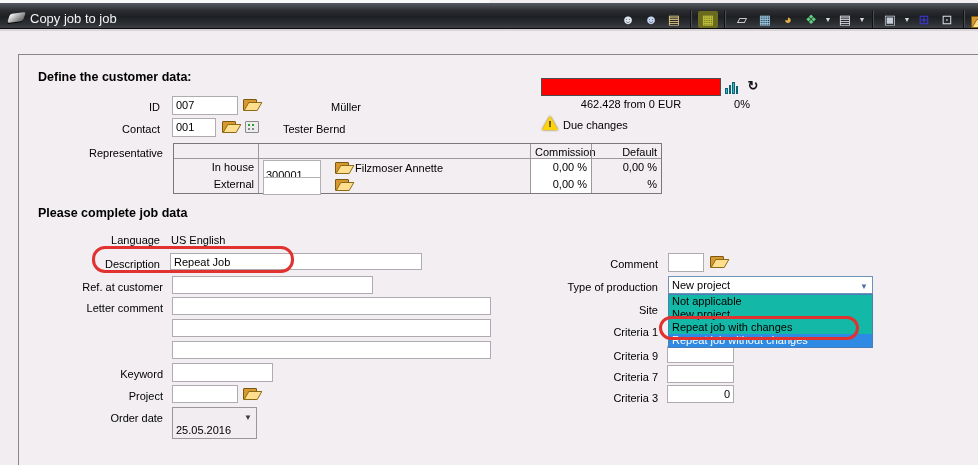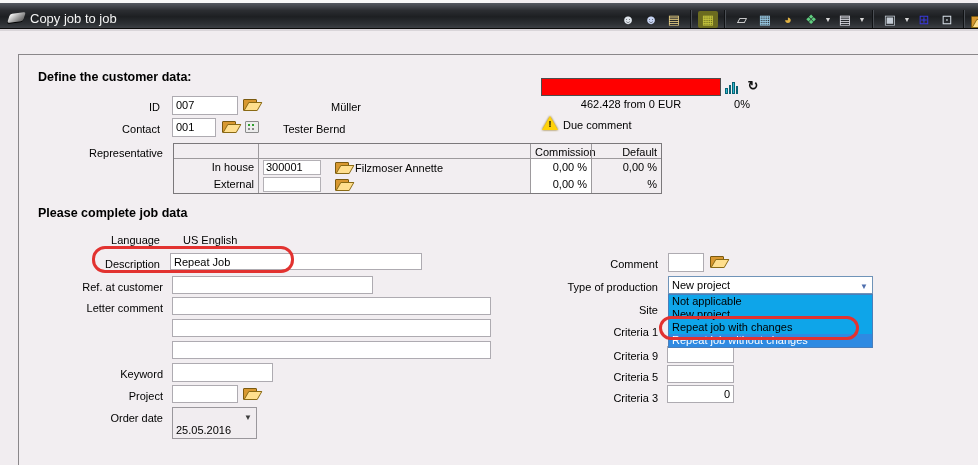--- a/index.html
+++ b/index.html
@@ -84,26 +84,26 @@
 
   
   .reptable{ left:173px; top:143px; width:489px; border:1px solid #7b787b; background:#f2eef1; }
   .reptable .tr{ display:grid; grid-template-columns:84px 272px 61px 70px; }
   .reptable .td{ border-left:1px solid #9d9a9d; padding:1px 4px; height:17px; line-height:14px; position:relative; }
   .reptable .tr .td:first-child{ border-left:none; }
   .reptable .thead .td{ height:15px; border-bottom:1px solid #9d9a9d; }
   .reptable .t-right{ text-align:right; }
   .reptable .cell-white{ background:#fff; }
   .rep-inp{ position:absolute; left:4px; top:1px; width:58px; height:15px; background:#fff;
-    border:1px solid #b3b0b5; padding:0 2px; line-height:13px; }
+    border:1px solid #b3b0b5; padding:8px 2px; line-height:13px; }
   .rep-folder{ left:76px; top:2px; }
   .rep-name{ position:absolute; left:96px; top:2px; }
 
   
-  .ddlist{ left:668px; top:294px; width:205px; background:#0ea5e9; border:1px solid #4a7ebb; z-index:5; }
+  .ddlist{ left:668px; top:294px; width:205px; background:#14b8a6; border:1px solid #4a7ebb; z-index:5; }
   .ddlist .opt{ height:13px; line-height:13px; padding:0 3px; white-space:nowrap; overflow:hidden; }
   .ddlist .opt.selected{ background:#2e8ae2; color:#fff; }
 
   
   .oval{ border:3px solid #e23230; border-radius:13px; background:transparent; z-index:10; pointer-events:none; }
 </style>
 </head>
 <body>
 
 <div id="root">
@@ -158,21 +158,21 @@
   <div class="abs" style="left:541px; top:98px; width:180px; text-align:center;">462.428 from 0 EUR</div>
   <div class="abs" style="left:722px; top:98px; width:40px; text-align:center;">0%</div>
 
   <div class="abs lbl" style="left:30px; top:123px; width:130px;">Contact</div>
   <div class="abs inp" style="left:172px; top:118px; width:44px; height:19px;">001</div>
   <span class="abs icf" style="left:222px; top:120px;"></span>
   <span class="abs iclookup" style="left:245px; top:121px;"></span>
   <div class="abs val" style="left:283px; top:123px;">Tester Bernd</div>
 
   <span class="abs icw" style="left:542px; top:116px;"></span>
-  <div class="abs val" style="left:563px; top:119px;">Due comment</div>
+  <div class="abs val" style="left:563px; top:119px;">Due changes</div>
 
   <div class="abs lbl" style="left:30px; top:147px; width:133px;">Representative</div>
   <div class="abs reptable">
     <div class="tr thead">
       <div class="td"></div>
       <div class="td"></div>
       <div class="td t-right">Commission</div>
       <div class="td t-right">Default</div>
     </div>
     <div class="tr">
@@ -193,21 +193,21 @@
         <span class="rep-name"></span>
       </div>
       <div class="td t-right cell-white">0,00 %</div>
       <div class="td t-right">%</div>
     </div>
   </div>
 
   <div class="abs h1" style="left:38px; top:206px;">Please complete job data</div>
 
   <div class="abs lbl" style="left:30px; top:234px; width:130px;">Language</div>
-  <div class="abs val" style="left:171px; top:234px;margin-left:12px;">US English</div>
+  <div class="abs val" style="left:171px; top:234px;">US English</div>
 
   <div class="abs lbl" style="left:30px; top:258px; width:130px;">Description</div>
   <div class="abs inp" style="left:170px; top:253px; width:252px; height:17px;">Repeat Job</div>
 
   <div class="abs lbl" style="left:30px; top:281px; width:133px;">Ref. at customer</div>
   <div class="abs inp" style="left:172px; top:276px; width:201px; height:18px;"></div>
 
   <div class="abs lbl" style="left:30px; top:302px; width:133px;">Letter comment</div>
   <div class="abs inp" style="left:172px; top:297px; width:319px; height:18px;"></div>
   <div class="abs inp" style="left:172px; top:319px; width:319px; height:18px;"></div>
@@ -233,21 +233,21 @@
   <div class="abs lbl" style="left:520px; top:281px; width:138px;">Type of production</div>
   <div class="abs inp" style="left:668px; top:276px; width:205px; height:18px; border-color:#6f93b8;">
     <span>New project</span>
     <span class="chev chev-blue" style="font-size:8px;">▼</span>
   </div>
 
   <div class="abs lbl" style="left:520px; top:304px; width:138px;">Site</div>
   <div class="abs lbl" style="left:520px; top:326px; width:138px;">Criteria 1</div>
   <div class="abs lbl" style="left:520px; top:350px; width:138px;">Criteria 9</div>
   <div class="abs inp" style="left:667px; top:346px; width:67px; height:17px;"></div>
-  <div class="abs lbl" style="left:520px; top:371px; width:138px;">Criteria 5</div>
+  <div class="abs lbl" style="left:520px; top:371px; width:138px;">Criteria 7</div>
   <div class="abs inp" style="left:667px; top:365px; width:67px; height:18px;"></div>
   <div class="abs lbl" style="left:520px; top:392px; width:138px;">Criteria 3</div>
   <div class="abs inp" style="left:667px; top:385px; width:67px; height:18px; text-align:right;">0</div>
 
   <div class="abs ddlist">
     <div class="opt">Not applicable</div>
     <div class="opt">New project</div>
     <div class="opt">Repeat job with changes</div>
     <div class="opt selected">Repeat job without changes</div>
   </div>

